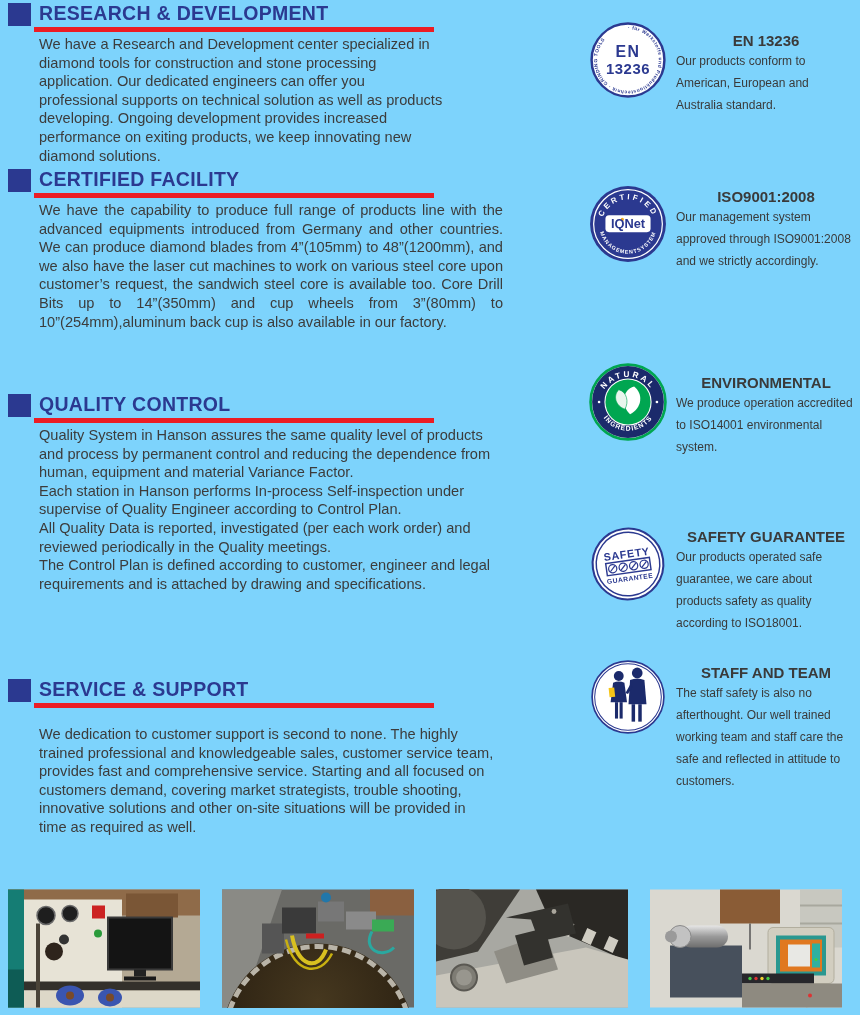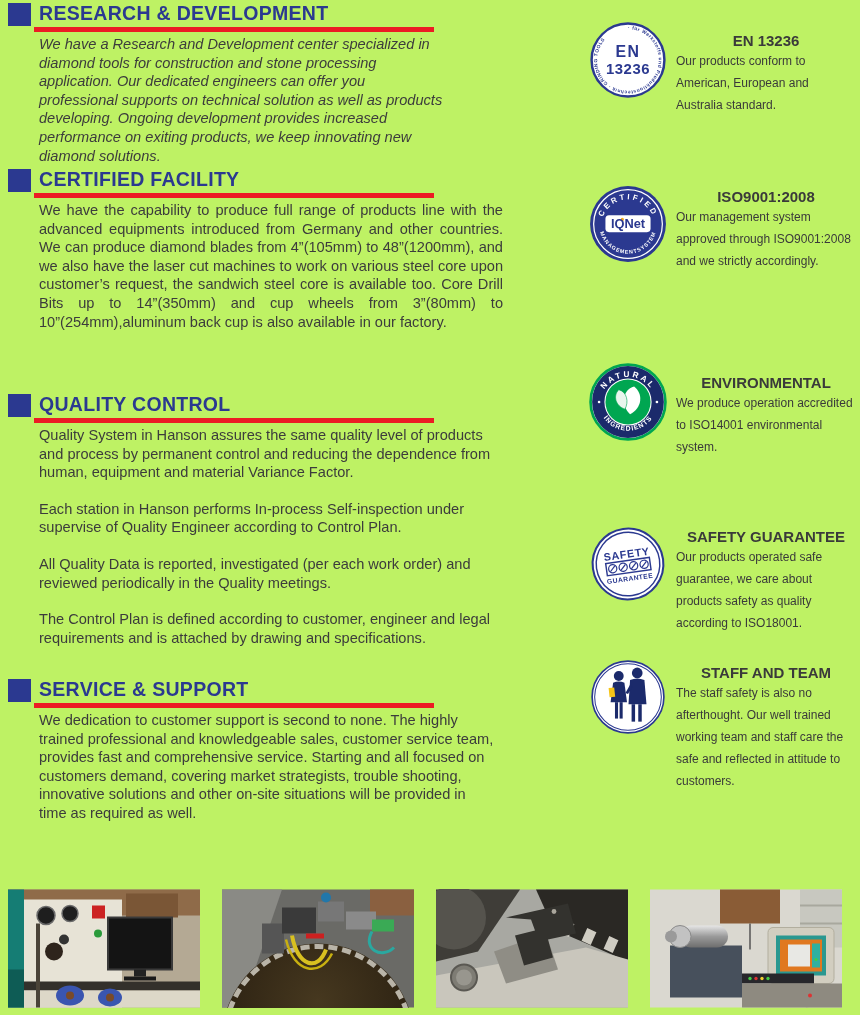--- a/index.html
+++ b/index.html
@@ -4,38 +4,38 @@
 <style>
   :root{
     --blue:#2b3990;
     --red:#ec1c24;
     --text:#3c3c3c;
     --navy:#1b2a6b;
     --green:#00a651;
     --yellow:#f5c518;
   }
   html,body{margin:0;padding:0;background:#ffffff;}
-  .page{position:relative;width:860px;height:1015px;background:#bef264;
+  .page{position:relative;width:860px;height:1015px;background:#7dd3fc;
         font-family:"Liberation Sans",sans-serif;overflow:hidden;}
 
   
   .sec{position:absolute;left:8px;}
   #sec0{top:2px}#sec1{top:168px}#sec2{top:393px}#sec3{top:678px}
   .sec-header{position:relative;height:33px;}
   .sq{position:absolute;left:0;top:1px;width:23px;height:23px;background:var(--blue);}
   .sec-title{position:absolute;left:31px;top:0;margin:0;font-size:19.5px;font-weight:bold;
              color:var(--blue);letter-spacing:.3px;white-space:nowrap;}
   .redbar{position:absolute;left:26px;top:25px;width:400px;height:4.5px;background:var(--red);}
   .sec-body{margin-left:31px;color:var(--text);font-size:14.6px;line-height:18.6px;}
   .sec-body p{margin:0;}
-  #sec0 .sec-body{width:406px;font-style:italic;}
+  #sec0 .sec-body{width:406px;}
   #sec1 .sec-body{width:464px;text-align:justify;}
   #sec2 .sec-body{width:460px;}
-  #sec3 .sec-body{width:456px;}
-  #sec2 .sec-body p + p{margin-top:18px;}
+  #sec3 .sec-body{width:456px;margin-top:14px;}
+  #sec2 .sec-body p + p{}
 
   
   .cert{position:absolute;left:588px;width:268px;display:flex;align-items:flex-start;}
   .c0{top:20px}.c1{top:184px}.c2{top:362px}.c3{top:524px}.c4{top:656px}
   .badge{flex:0 0 80px;width:80px;height:80px;}
   .cert-text{margin-left:8px;padding-top:4px;}
   .c0 .cert-text,.c2 .cert-text{padding-top:12px;}
   .c4 .cert-text{padding-top:8px;}
   .cert-title{margin:0;font-size:15px;font-weight:bold;color:#3a3a3a;white-space:nowrap;text-align:center;}
   .cert-p{margin:1px 0 0;font-size:12px;line-height:22px;color:#3a3a3a;width:180px;}

